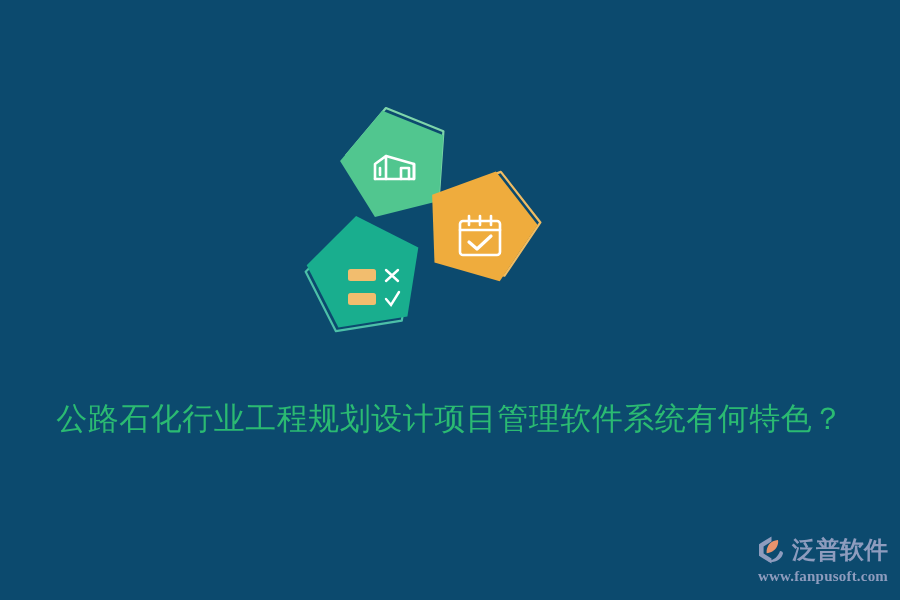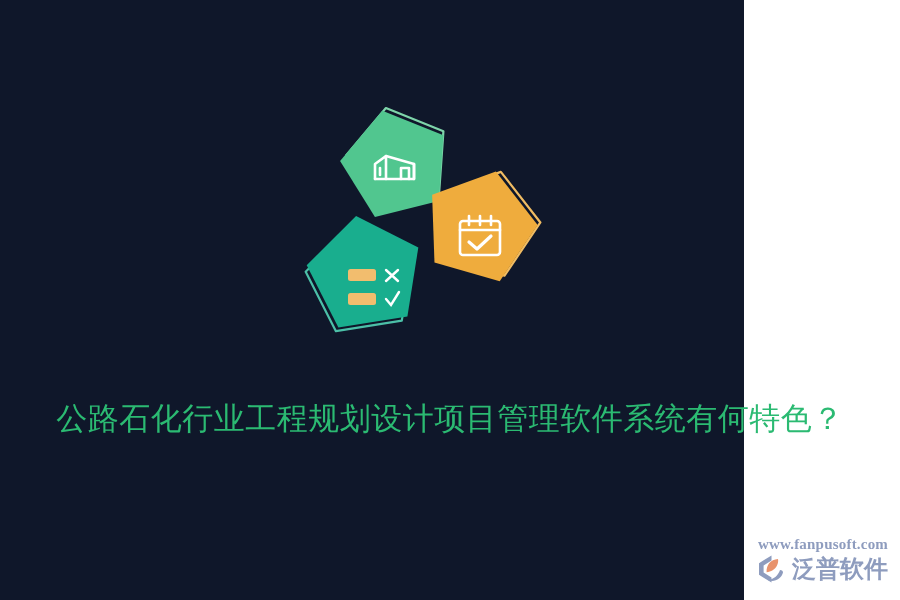--- a/index.html
+++ b/index.html
@@ -10,23 +10,23 @@
     width: 900px;
     height: 600px;
     background: #ffffff;
     font-family: "Liberation Sans", "DejaVu Sans", sans-serif;
     overflow: hidden;
     position: relative;
   }
 
   #page {
     position: relative;
-    width: 744px;
+    width: 900px;
     height: 600px;
-    background: #0f172a;
+    background: #0c4a6e;
   }
 
   
   #hero-graphic {
     position: absolute;
     left: 290px;
     top: 93px;
     width: 280px;
     height: 262px;
   }
@@ -163,29 +163,29 @@
           </g>
         </g>
       </g>
 
     </svg>
   </div>
 
   <div id="headline">公路石化行业工程规划设计项目管理软件系统有何特色？</div>
 
   <div id="brand-watermark">
-    <div id="brand-url">www.fanpusoft.com</div>
     <div id="brand-row">
       <div id="brand-mark">
         <svg viewBox="0 0 34 30" xmlns="http://www.w3.org/2000/svg">
 
           <path d="M15.5,1.5 L3.0,9.2 L3.0,20.8 L15.5,28.5 L15.5,23.6 L7.6,18.6 L7.6,11.4 L15.5,6.4 Z" fill="#8e9cbe"></path>
 
           <path d="M22.0,5.0 C14.5,5.6 10.2,11.0 10.6,18.2 C15.0,18.0 19.0,15.6 21.0,11.6 C22.2,9.2 22.4,6.9 22.0,5.0 Z" fill="#e8936d"></path>
 
           <path d="M24.0,16.0 C22.2,21.6 17.6,25.4 11.8,26.2 C18.6,28.6 25.4,25.0 27.0,18.6 C27.3,17.3 25.8,16.1 24.0,16.0 Z" fill="#8e9cbe"></path>
         </svg>
       </div>
       <div id="brand-name">泛普软件</div>
     </div>
+    <div id="brand-url">www.fanpusoft.com</div>
   </div>
 
 </div>
 
 </body></html>

